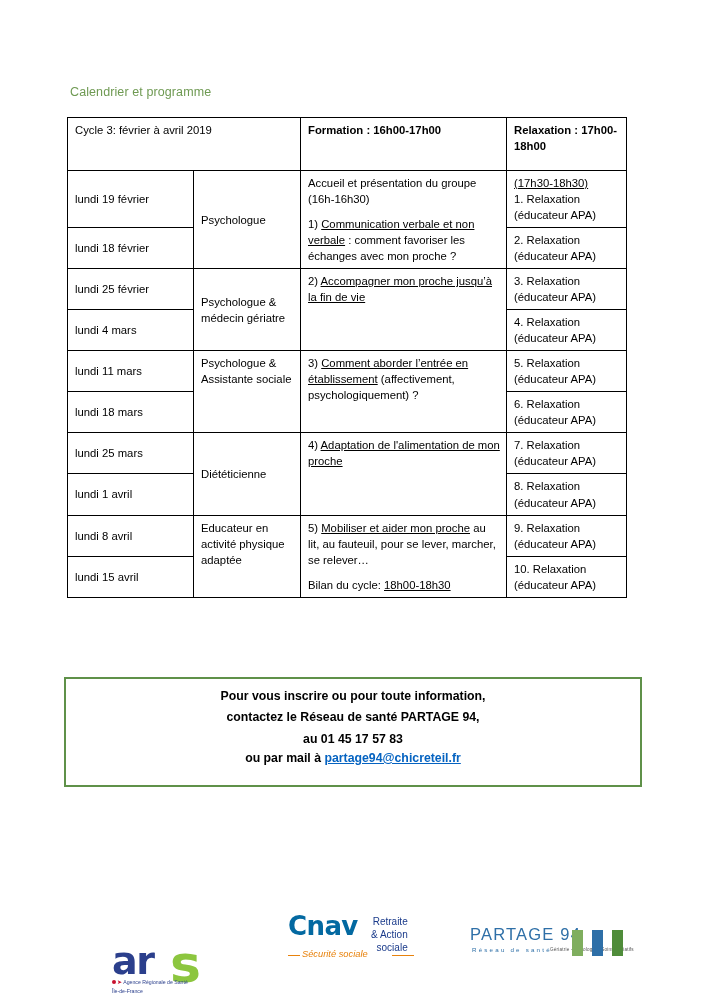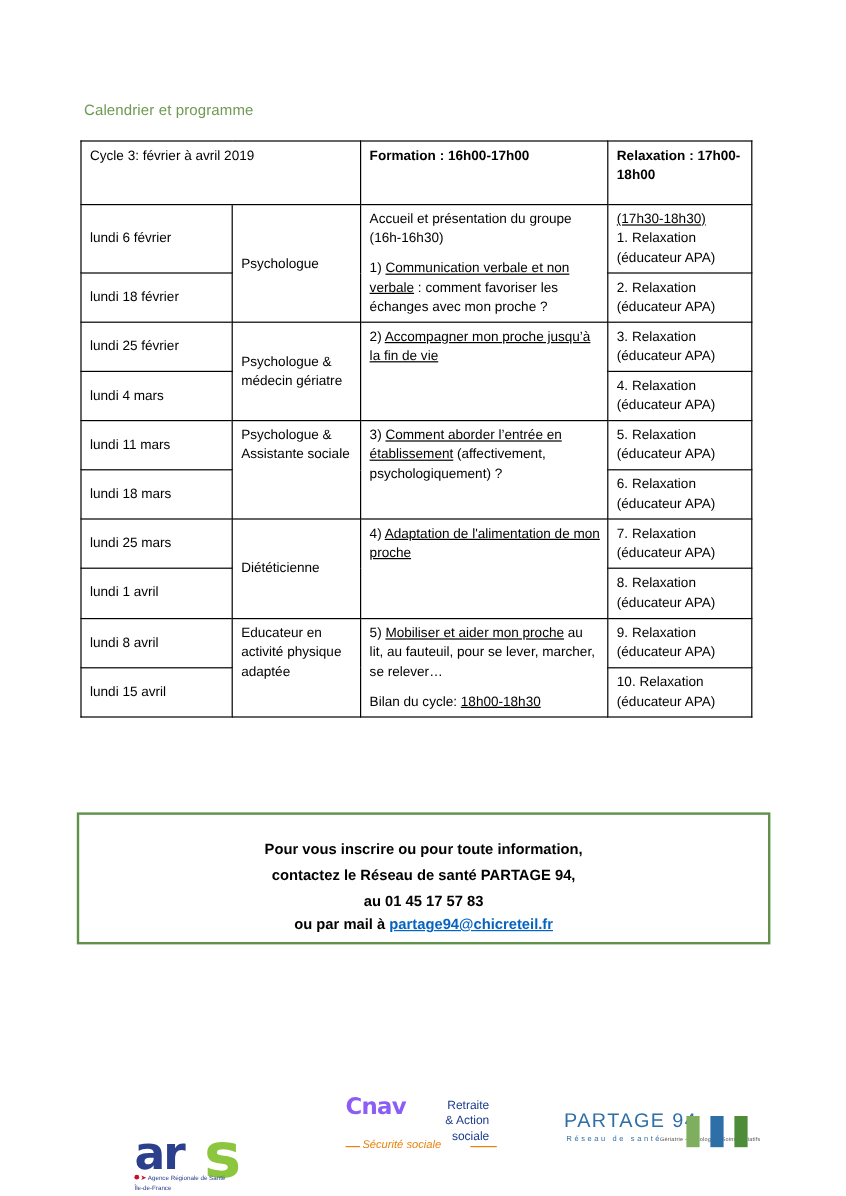--- a/index.html
+++ b/index.html
@@ -89,21 +89,21 @@
 
   
   .contact-box {
     position: absolute;
     left: 64px;
     top: 677px;
     width: 578px;
     height: 110px;
     box-sizing: border-box;
     border: 2px solid #5f9149;
-    padding-top: 23px;
+    padding-top: 11px;
     text-align: center;
   }
   .contact-line {
     font-size: 12.3px;
     font-weight: bold;
     line-height: 1.0;
     margin: 0 0 9px 0;
   }
   .contact-line.tight { margin-bottom: 7px; }
   .contact-line.last  { margin-bottom: 0; }
@@ -177,23 +177,23 @@
     left: 288px;
     top: 13px;
     width: 145px;
     height: 54px;
   }
   .cnav-word {
     position: absolute;
     left: 0;
     top: 0;
     font-family: "DejaVu Sans", sans-serif;
-    font-size: 19px;
-    font-weight: bold;
-    color: #8b5cf6;
+    font-size: 26px;
+    font-weight: bold;
+    color: #0369a1;
     letter-spacing: -0.6px;
     line-height: 1;
   }
   .cnav-tag {
     position: absolute;
     left: 83px;
     top: 3px;
     font-size: 10px;
     color: #1b3b8b;
     line-height: 1.28;
@@ -289,21 +289,21 @@
     </colgroup>
     <tbody>
 
       <tr>
         <td class="hdr-cycle" colspan="2">Cycle 3: février à avril 2019</td>
         <td class="hdr-cycle hdr-bold">Formation : 16h00-17h00</td>
         <td class="hdr-cycle hdr-bold">Relaxation : 17h00-18h00</td>
       </tr>
 
       <tr class="row-date">
-        <td class="vmid">lundi 6 février</td>
+        <td class="vmid">lundi 19 février</td>
         <td class="vmid" rowspan="2">Psychologue</td>
         <td rowspan="2">
           <p class="para">Accueil et présentation du groupe (16h-16h30)</p>
           <p class="para"><span>1) </span><span class="u">Communication verbale et non verbale</span><span> : comment favoriser les échanges avec mon proche ?</span></p>
         </td>
         <td>
           <span class="u">(17h30-18h30)</span><br>
           <span>1. Relaxation (éducateur APA)</span>
         </td>
       </tr>

